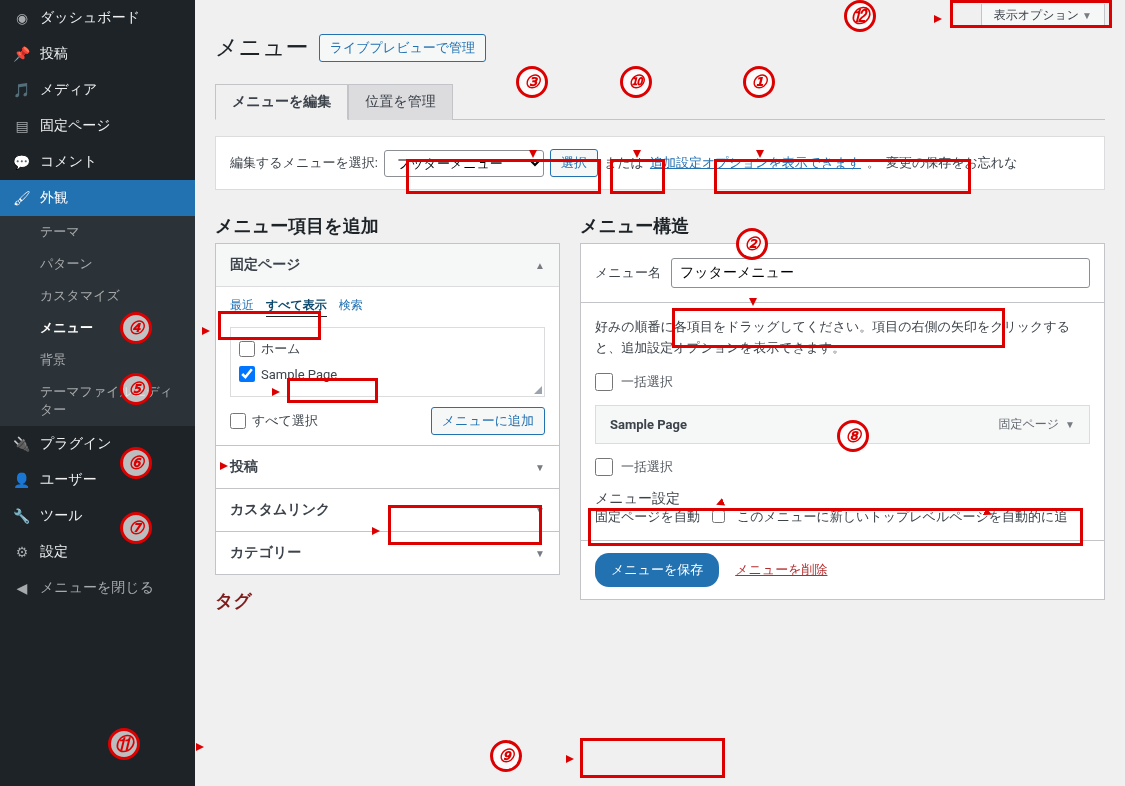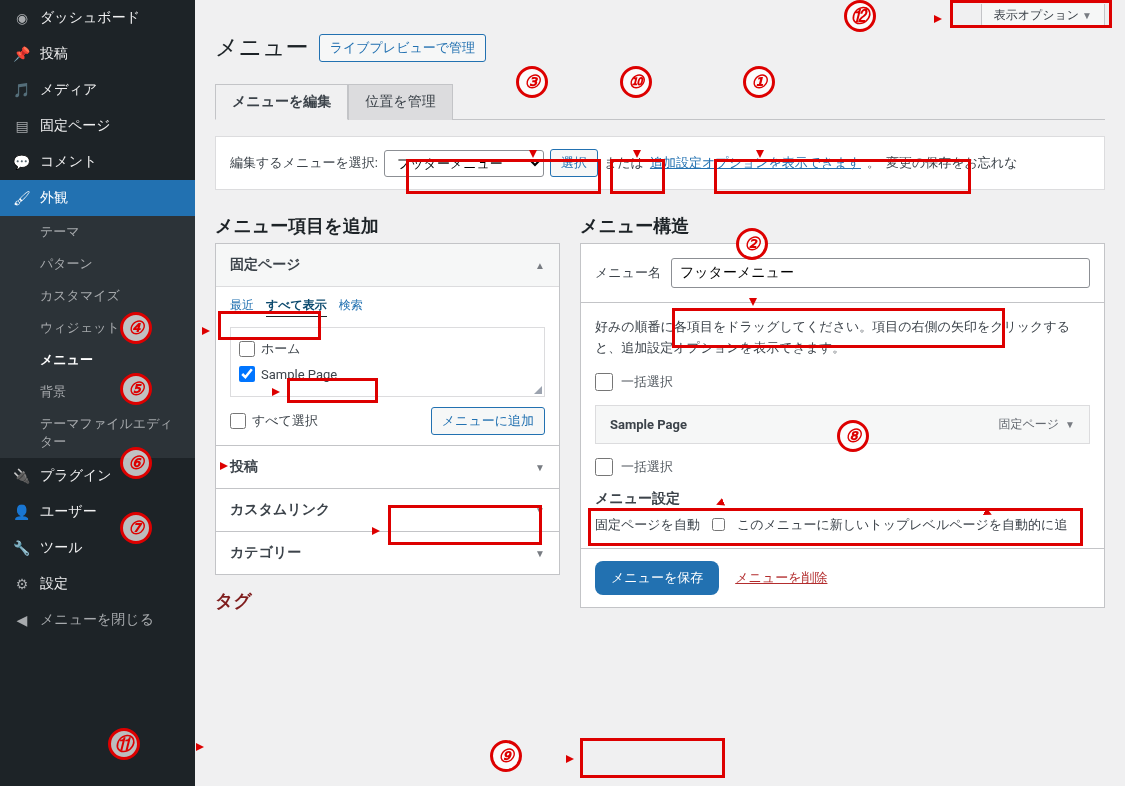--- a/index.html
+++ b/index.html
@@ -43,24 +43,24 @@
 .accordion-footer{display:flex;justify-content:space-between;align-items:center}
 .menu-name-row{display:flex;align-items:center;gap:10px;background:#fff;border:1px solid #c3c4c7;padding:14px;border-bottom:none}
 .menu-name-row input{flex:1;padding:6px 8px;border:1px solid #8c8f94;border-radius:3px;font-size:14px}
 .menu-body{background:#fff;border:1px solid #c3c4c7;padding:14px}
 .menu-body p{margin-bottom:14px;color:#3c434a;line-height:1.6}
 .bulk-row{display:flex;align-items:center;gap:8px;margin-bottom:14px;color:#50575e}
 .bulk-row input{width:18px;height:18px}
 .menu-item{border:1px solid #dcdcde;background:#f6f7f7;padding:10px 14px;display:flex;justify-content:space-between;align-items:center;margin-bottom:14px;cursor:move}
 .menu-item .type{color:#646970;font-size:12px}
 .settings-section{margin-top:8px}
-.settings-section h3{font-size:14px;font-weight:700;margin-bottom:8px}
+.settings-section h3{font-size:14px;font-weight:400;margin-bottom:0}
 .settings-row{display:flex;gap:12px;align-items:center;font-size:13px}
 .save-bar{background:#fff;border:1px solid #c3c4c7;border-top:none;padding:12px 14px;display:flex;gap:16px;align-items:center}
-.btn-primary{background:#2271b1;color:#fff;border:none;padding:8px 16px;border-radius:8px;font-size:13px;cursor:pointer}
+.btn-primary{background:#2271b1;color:#fff;border:none;padding:8px 16px;border-radius:14px;font-size:13px;cursor:pointer}
 .delete-link{color:#b32d2e;text-decoration:underline;cursor:pointer}
 .triangle{font-size:10px;color:#787c82}
 .resize-handle{position:absolute;right:2px;bottom:2px;width:0;height:0;border-style:solid;border-width:0 0 8px 8px;border-color:transparent transparent #9ca3af transparent}
 .annotation{position:absolute;z-index:50;pointer-events:none}
 .annotation-circle{width:32px;height:32px;border:3px solid #dd0000;border-radius:50%;display:flex;align-items:center;justify-content:center;color:#dd0000;font-weight:bold;font-size:18px;font-style:italic;background:rgba(255,255,255,0.7);font-family:"Times New Roman",serif}
 .annotation-box{border:3px solid #dd0000;position:absolute}
 .tag-label{color:#7f1d1d;font-size:18px;font-weight:700}
 </style>
 </head>
 <body>
@@ -87,21 +87,20 @@
       <span>コメント</span>
     </div>
   <div class="sidebar-item active">
       <span class="icon">🖌</span>
       <span>外観</span>
     </div>
   <div class="submenu">
     <div class="submenu-item">テーマ</div>
     <div class="submenu-item">パターン</div>
     <div class="submenu-item">カスタマイズ</div>
-    <div class="submenu-item">ウィジェット</div>
     <div class="submenu-item active">メニュー</div>
     <div class="submenu-item">背景</div>
     <div class="submenu-item">テーマファイルエディター</div>
   </div>
   <div class="sidebar-item">
       <span class="icon">🔌</span>
       <span>プラグイン</span>
     </div>
   <div class="sidebar-item">
       <span class="icon">👤</span>

